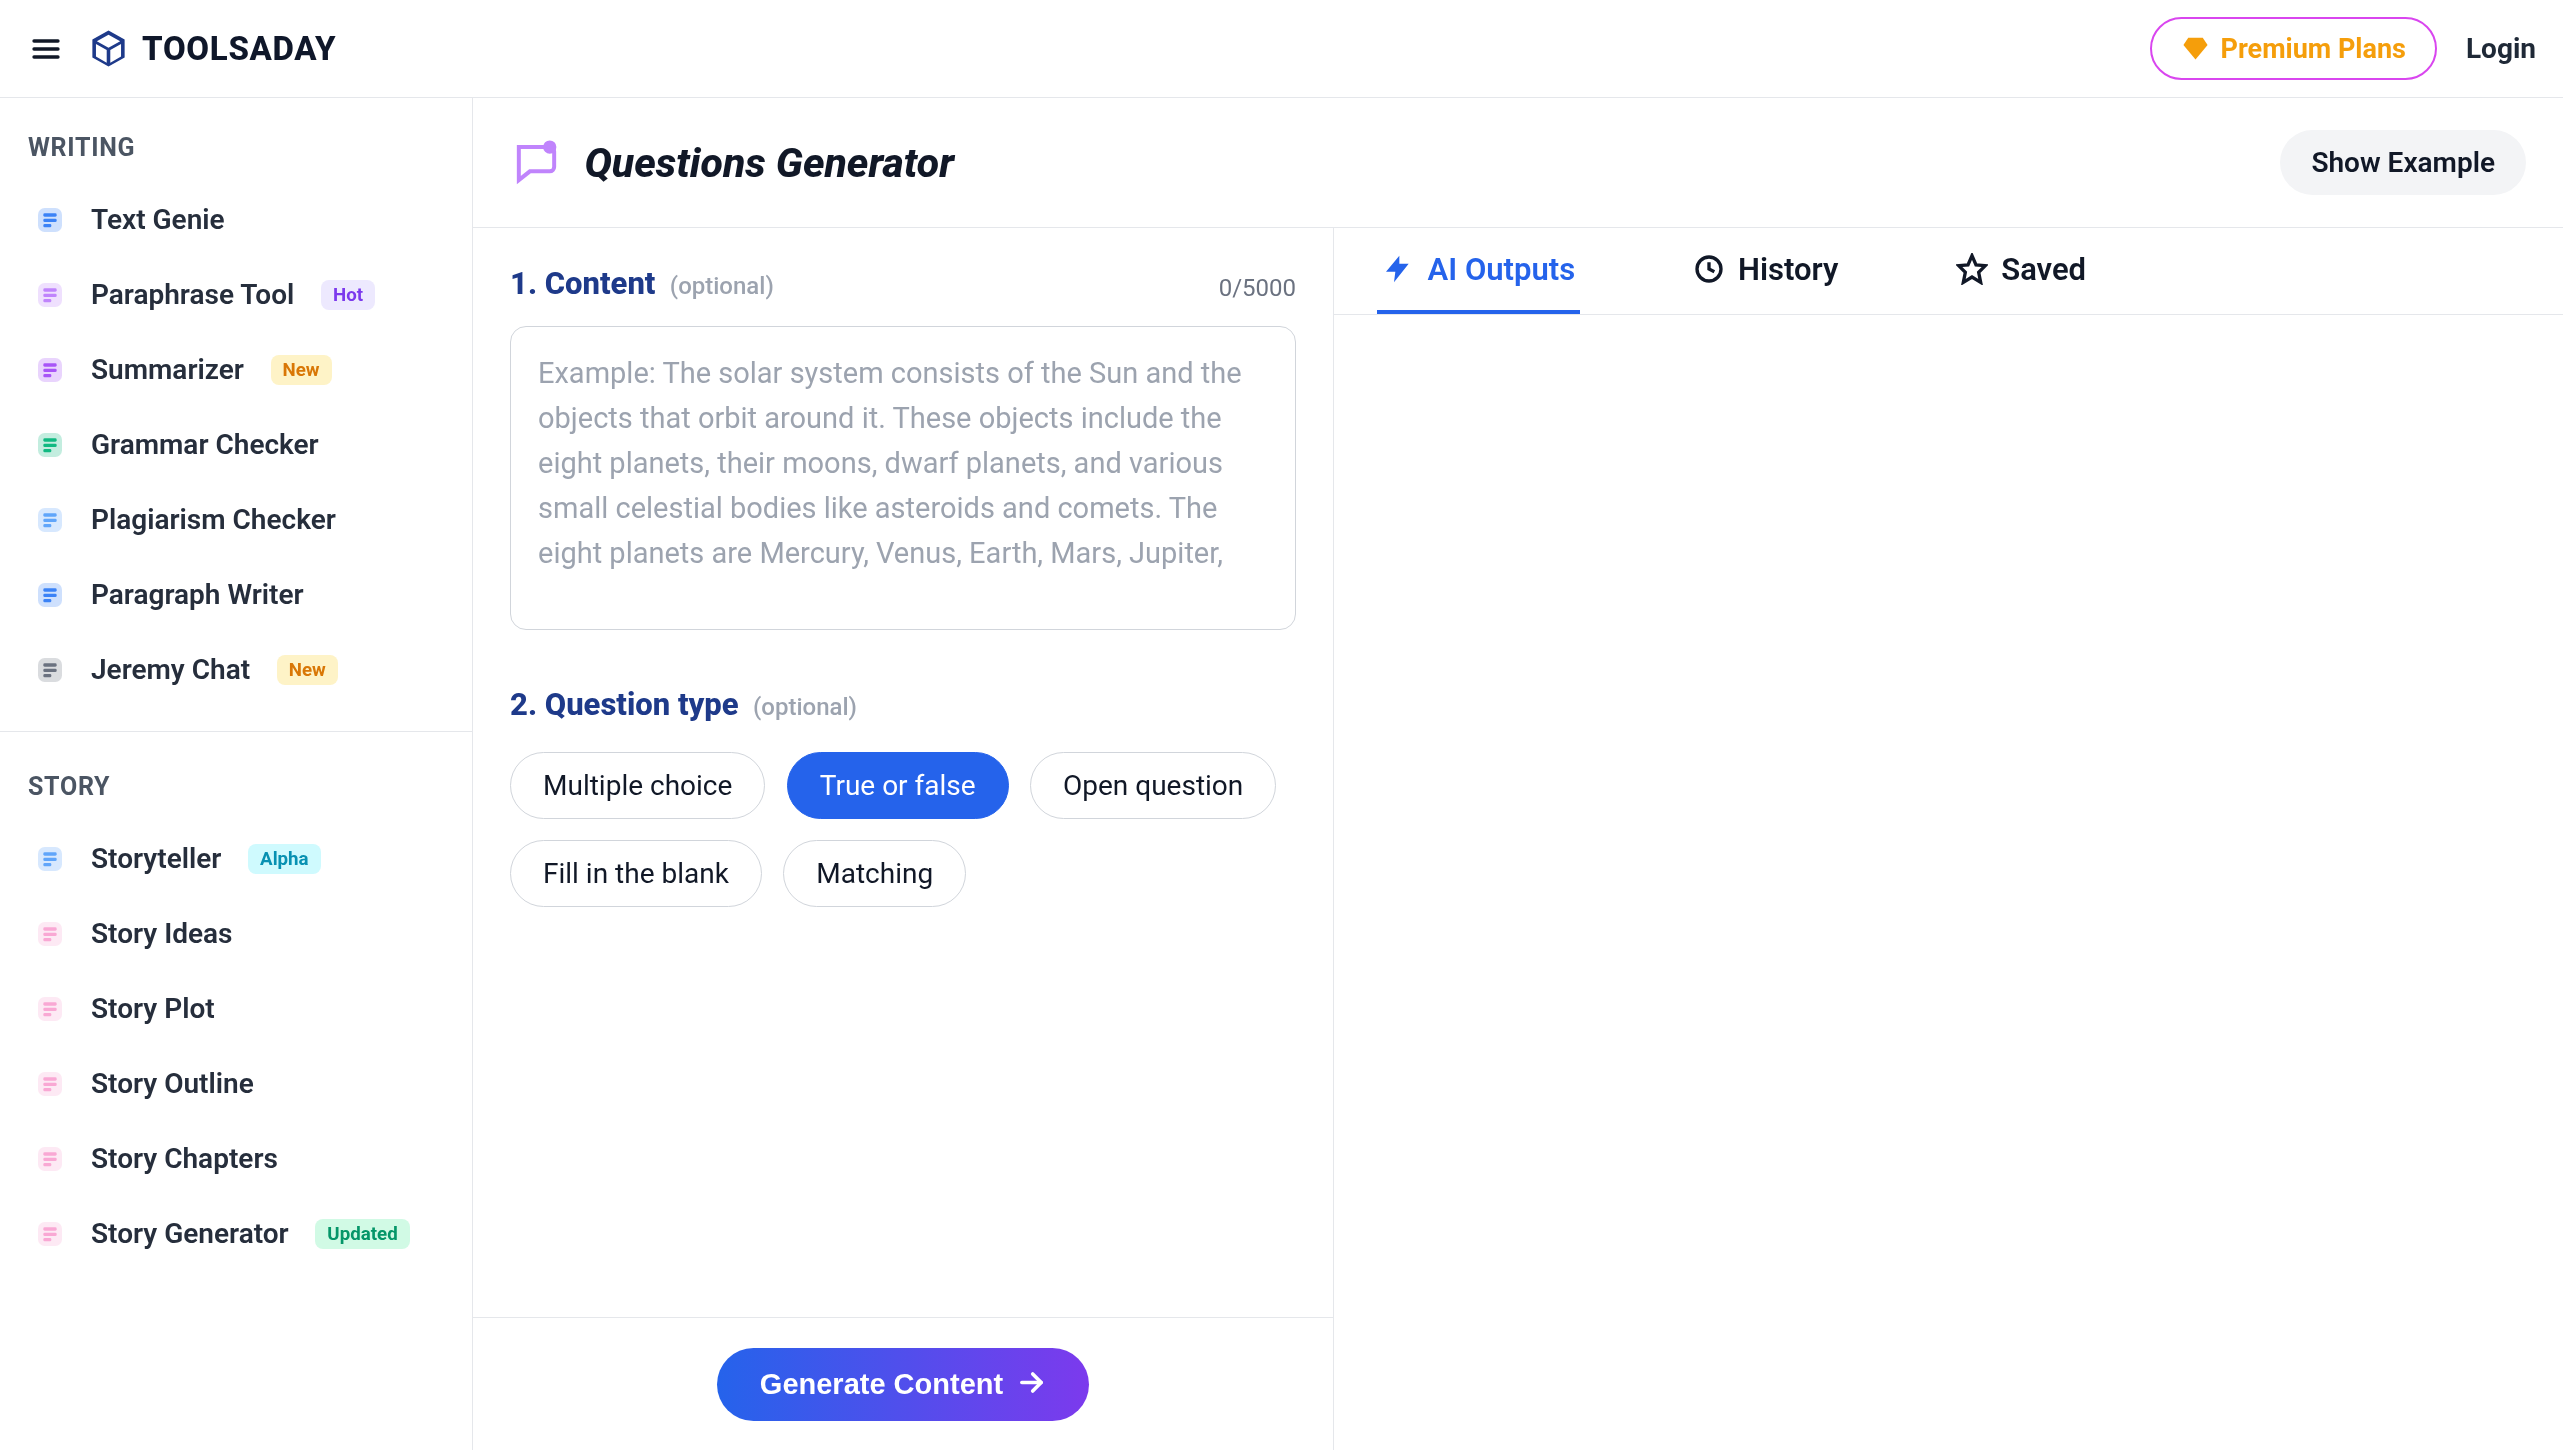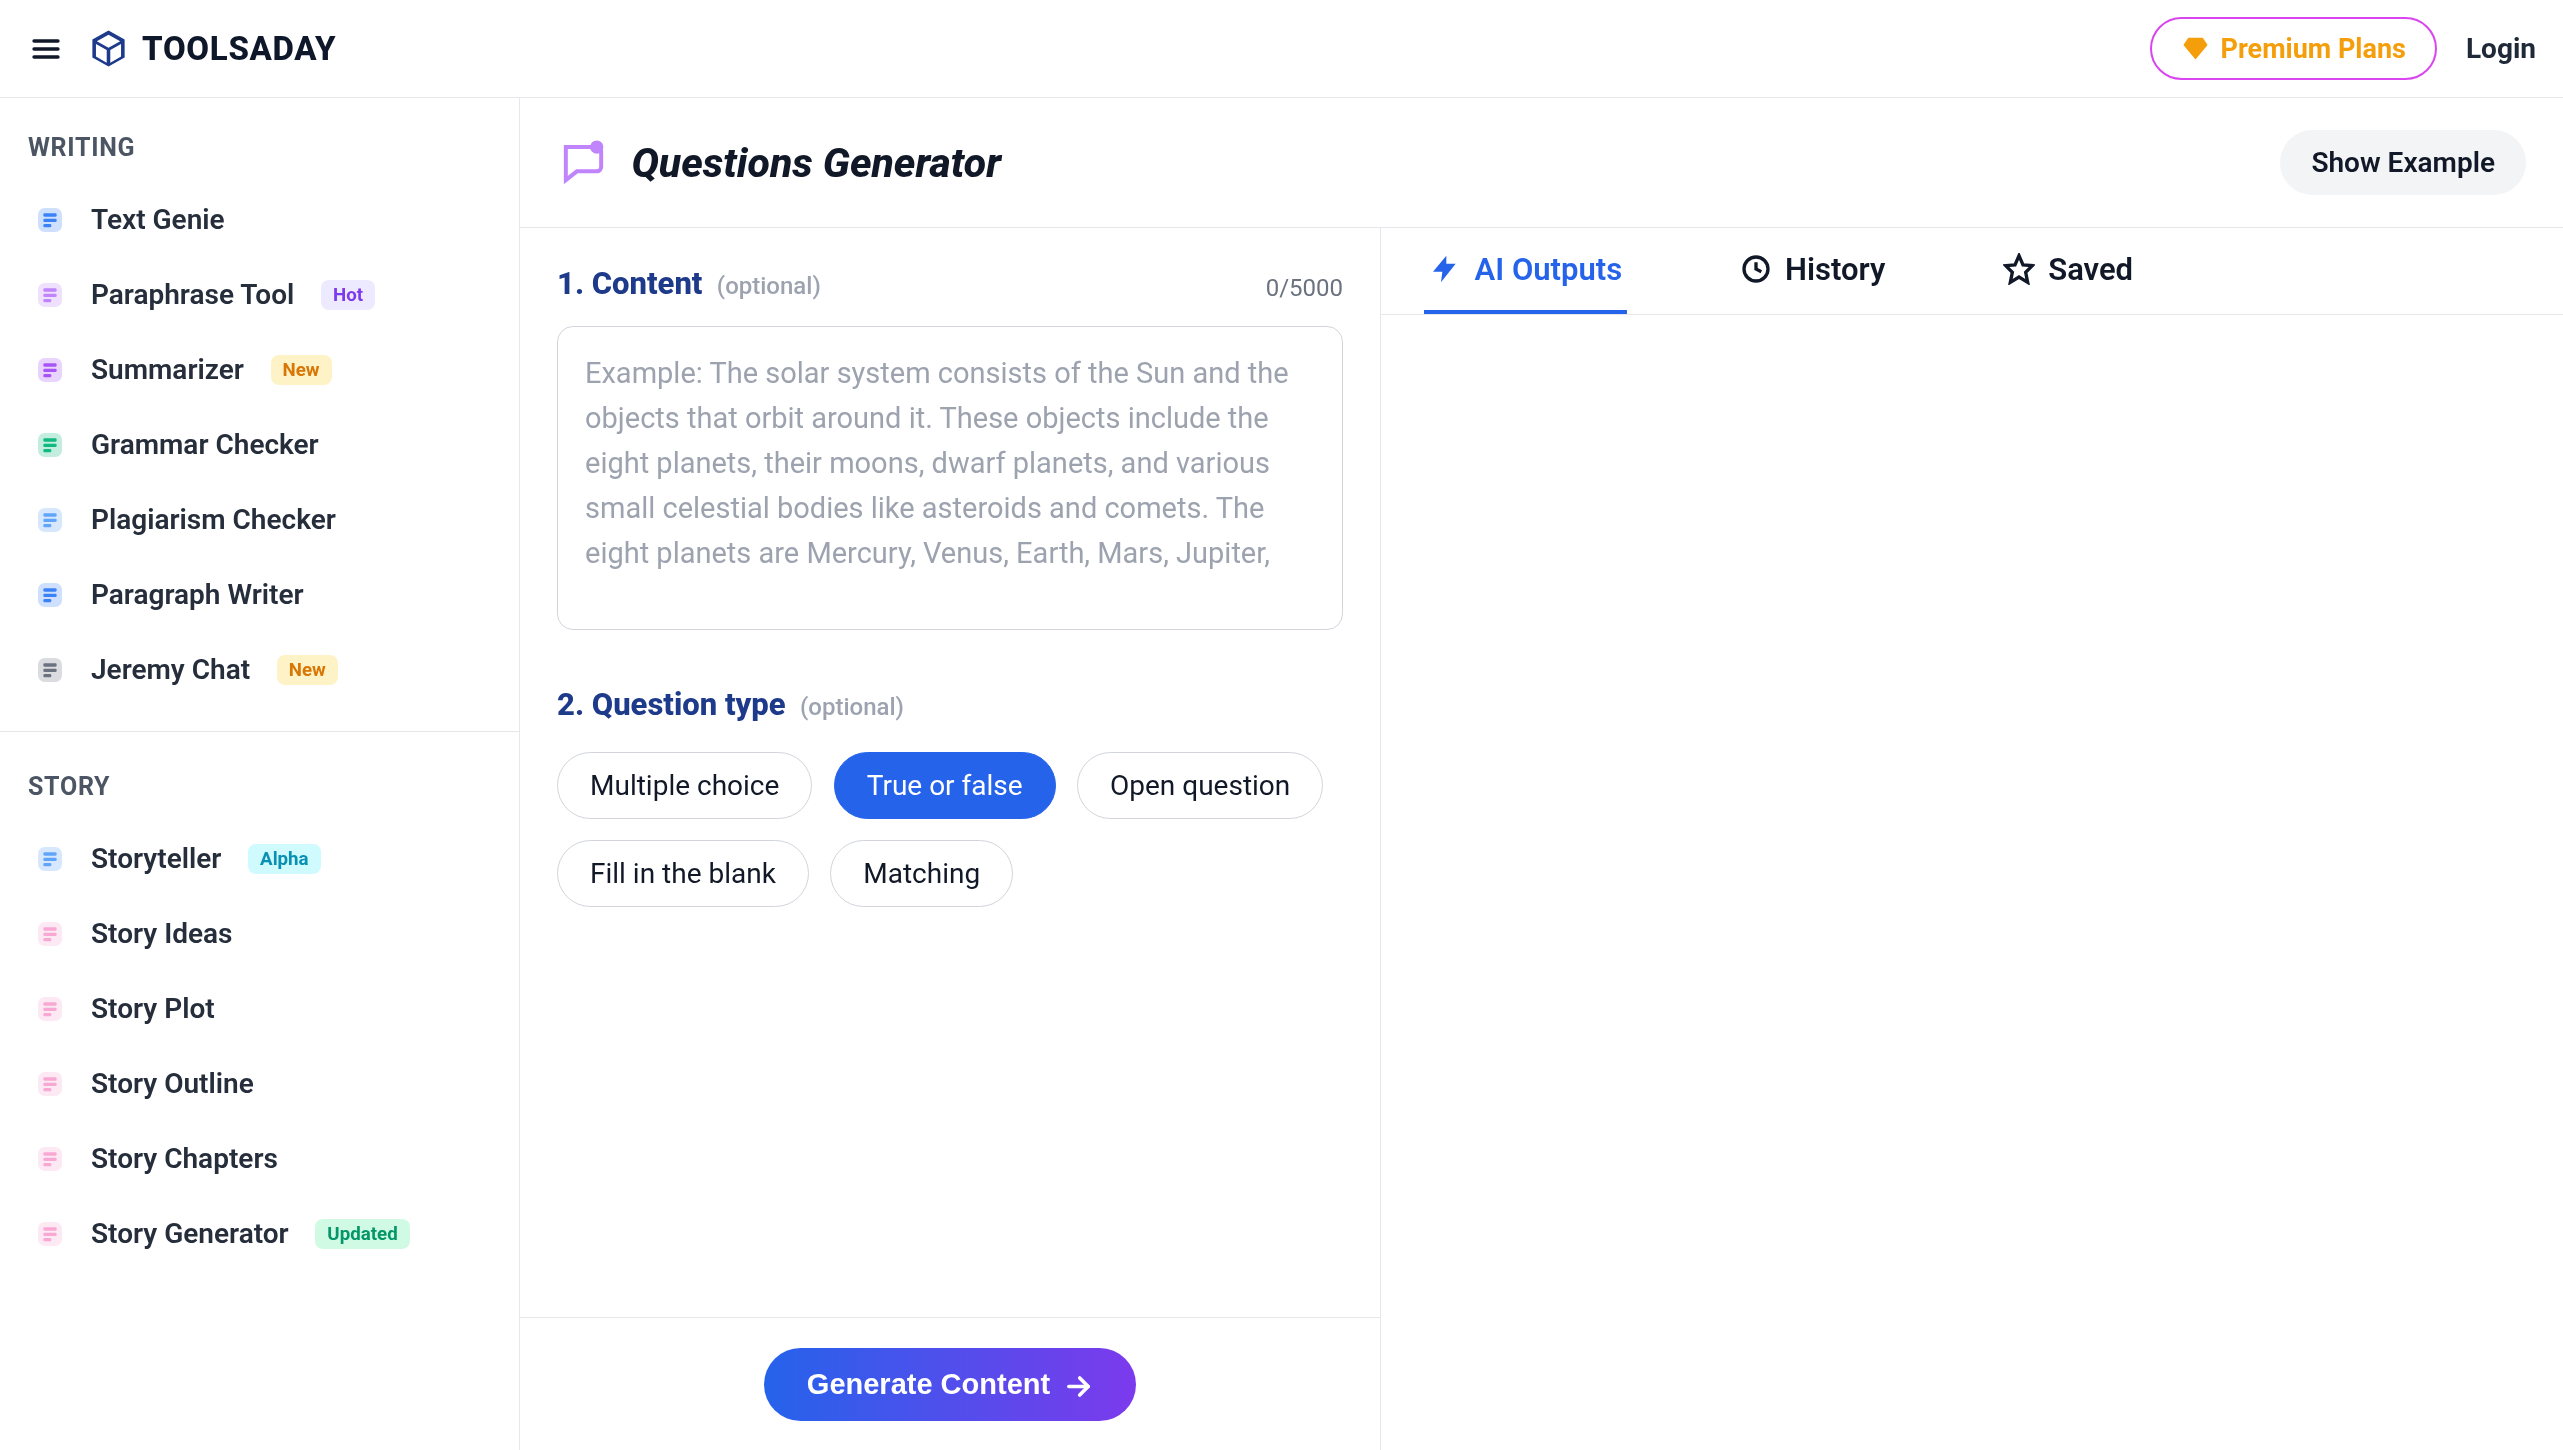--- a/index.html
+++ b/index.html
@@ -59,21 +59,21 @@
   }
 
   
   .body-wrap {
     display: flex;
     height: calc(1450px - 98px);
   }
 
   
   .sidebar {
-    width: 520px;
+    width: 473px;
     border-right: 1.3px solid #e5e7eb;
     overflow-y: auto;
     padding-top: 27px;
   }
   .side-section-title {
     font-size: 25px;
     font-weight: 700;
     color: #4b5563;
     padding: 8px 28px 20px;
     letter-spacing: 0.7px;
@@ -211,21 +211,21 @@
     border-top: 1.3px solid #e5e7eb;
     height: 133px;
     display: flex; align-items: center; justify-content: center;
   }
   .gen-btn {
     background: linear-gradient(90deg, #2563eb 0%, #7c3aed 100%);
     color: #fff;
     font-size: 29px; font-weight: 700;
     padding: 20px 43px;
     border-radius: 667px;
-    display: flex; align-items: flex-end; gap: 14px;
+    display: flex; align-items: flex-start; gap: 14px;
     border: none; cursor: pointer;
   }
   .gen-btn svg { width: 29px; height: 29px; }
 
   
   .tabs {
     display: flex;
     border-bottom: 1.3px solid #e5e7eb;
     padding-left: 43px;
     gap: 107px;

